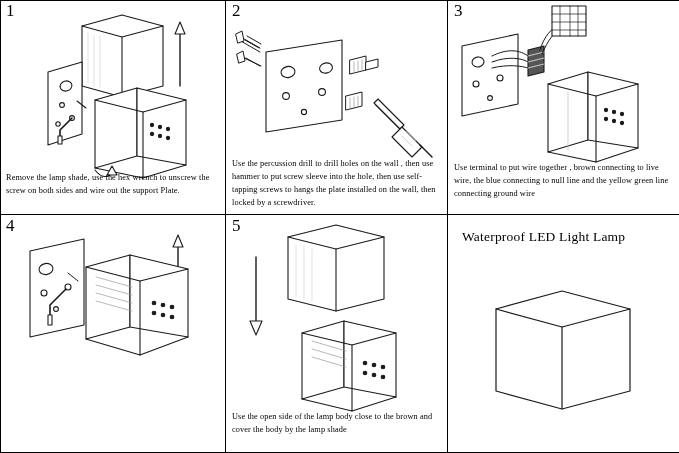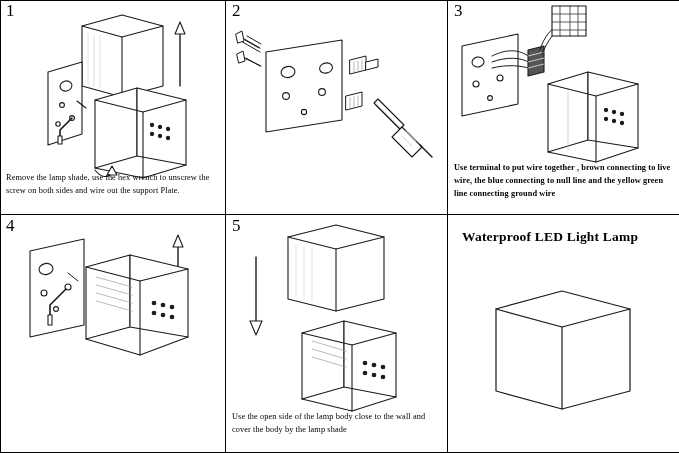--- a/index.html
+++ b/index.html
@@ -56,21 +56,21 @@
   }
   .art {
     position: absolute;
     left: 0;
     top: 0;
     width: 100%;
     height: 100%;
   }
   .title {
     position: absolute;
-    font-weight: bold;
+    font-weight: normal;
     font-size: 13.5px;
     font-family: "Liberation Serif", serif;
     letter-spacing: 0.2px;
   }
   svg { display: block; }
 </style>
 </head>
 <body>
 
 <div id="sheet">
@@ -168,20 +168,21 @@
         <g stroke-width="1.1">
           <path d="M150,105 L175,130"></path>
           <path d="M148,103 L152,99 L178,125 L174,129 Z" fill="#ffffff"></path>
           <path d="M176,127 L196,147 L186,157 L166,137 Z" fill="#ffffff"></path>
           <path d="M180,131 L190,141 M176,136 L186,146" stroke="#bbbbbb" stroke-width="0.7"></path>
           <path d="M194,145 L206,157" stroke-width="1.4"></path>
         </g>
       </g>
     </svg>
 
+    <div class="caption" style="top:158px;">Use the percussion drill to drill holes on the wall , then use hammer to put screw sleeve into the hole, then use self-tapping screws to hangs the plate installed on the wall, then locked by a screwdriver.</div>
   </div>
 
   <div class="panel" style="left:448px; top:0px; width:231px; height:215px;">
     <div class="border-t"></div>
     <div class="border-b"></div>
 
     <div class="step-num">3</div>
 
     <svg class="art" viewBox="0 0 231 215" xmlns="http://www.w3.org/2000/svg">
       <g fill="none" stroke="#1a1a1a" stroke-width="1.1" stroke-linejoin="round" stroke-linecap="round">
@@ -214,21 +215,21 @@
         <circle cx="158" cy="110" r="1.6" fill="#1a1a1a"></circle>
         <circle cx="166" cy="112" r="1.6" fill="#1a1a1a"></circle>
         <circle cx="174" cy="114" r="1.6" fill="#1a1a1a"></circle>
         <circle cx="158" cy="119" r="1.6" fill="#1a1a1a"></circle>
         <circle cx="166" cy="121" r="1.6" fill="#1a1a1a"></circle>
         <circle cx="174" cy="123" r="1.6" fill="#1a1a1a"></circle>
         <path d="M120,92 L120,150" stroke="#bbbbbb" stroke-width="0.7"></path>
       </g>
     </svg>
 
-    <div class="caption" style="top:162px;font-weight:bold;">Use terminal to put wire together , brown connecting to live wire, the blue connecting to null line and the yellow green line connecting ground wire</div>
+    <div class="caption" style="top:162px;">Use terminal to put wire together , brown connecting to live wire, the blue connecting to null line and the yellow green line connecting ground wire</div>
   </div>
 
   <div class="panel" style="left:0px; top:215px; width:226px; height:238px;">
     <div class="border-b"></div>
     <div class="border-l"></div>
     <div class="border-r"></div>
 
     <div class="step-num">4</div>
 
     <svg class="art" viewBox="0 0 226 238" xmlns="http://www.w3.org/2000/svg">
@@ -292,21 +293,21 @@
         <path d="M86,126 L120,136 M86,134 L120,144 M86,142 L120,152" stroke="#999999" stroke-width="0.7"></path>
         <circle cx="139" cy="148" r="1.8" fill="#1a1a1a"></circle>
         <circle cx="148" cy="150" r="1.8" fill="#1a1a1a"></circle>
         <circle cx="157" cy="152" r="1.8" fill="#1a1a1a"></circle>
         <circle cx="139" cy="158" r="1.8" fill="#1a1a1a"></circle>
         <circle cx="148" cy="160" r="1.8" fill="#1a1a1a"></circle>
         <circle cx="157" cy="162" r="1.8" fill="#1a1a1a"></circle>
       </g>
     </svg>
 
-    <div class="caption" style="top:196px;">Use the open side of the lamp body close to the wall and cover the body by the lamp shade</div>
+    <div class="caption" style="top:196px;">Use the open side of the lamp body close to the brown and cover the body by the lamp shade</div>
   </div>
 
   <div class="panel" style="left:448px; top:215px; width:231px; height:238px;">
     <div class="border-b"></div>
 
     <div class="title" style="left:14px; top:14px;">Waterproof LED Light Lamp</div>
 
     <svg class="art" viewBox="0 0 231 238" xmlns="http://www.w3.org/2000/svg">
       <g fill="none" stroke="#1a1a1a" stroke-width="1.2" stroke-linejoin="round" stroke-linecap="round">
         <path d="M48,94 L114,76 L182,94 L182,176 L114,194 L48,176 Z" fill="#ffffff"></path>

